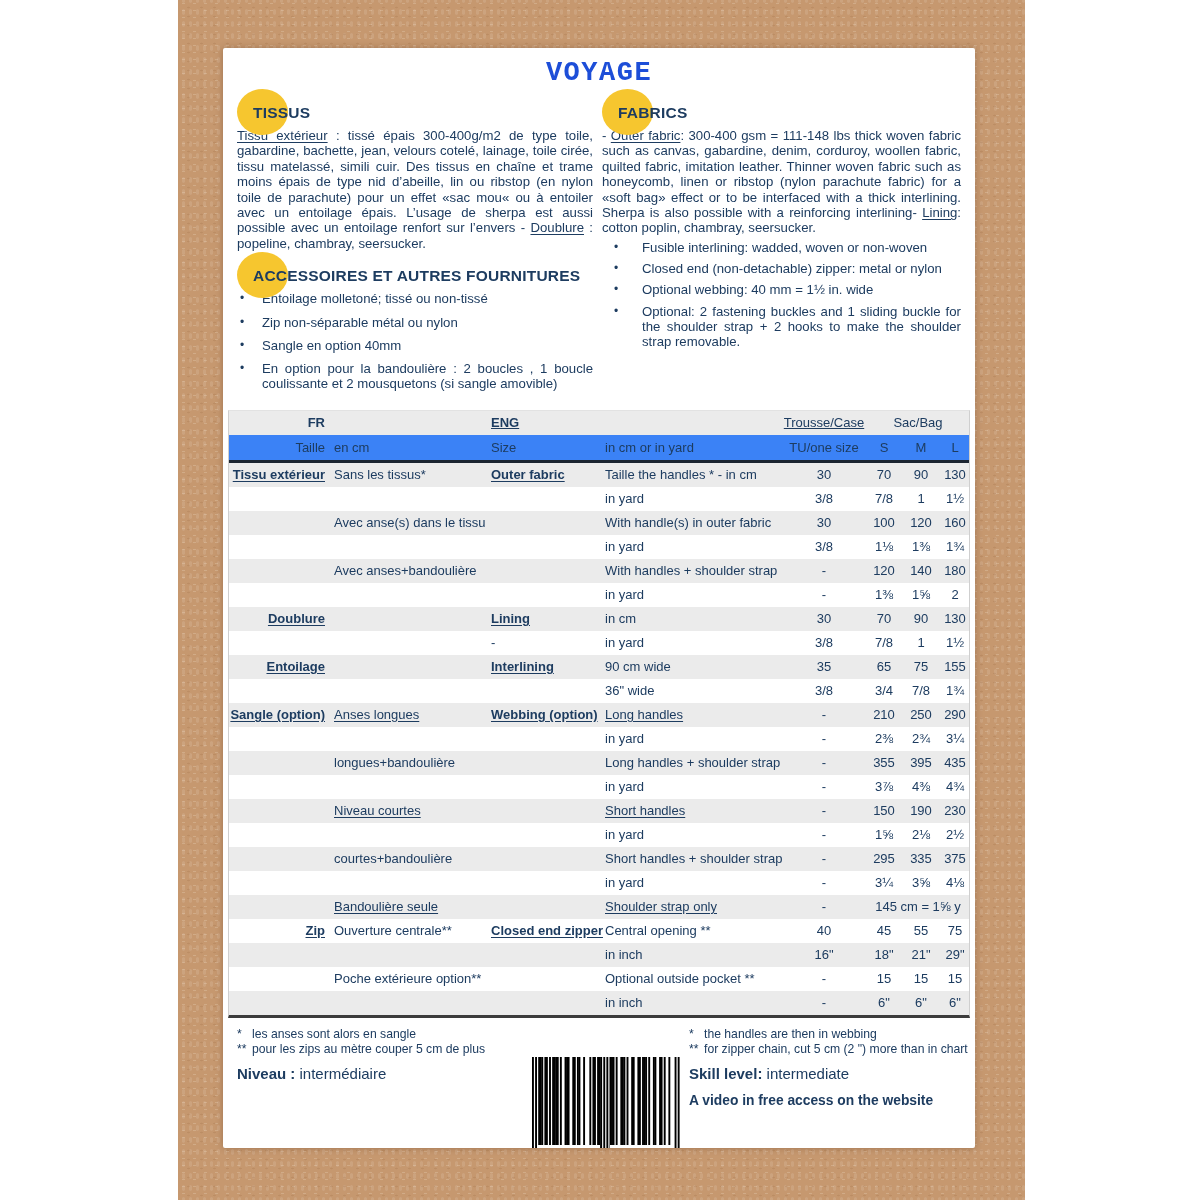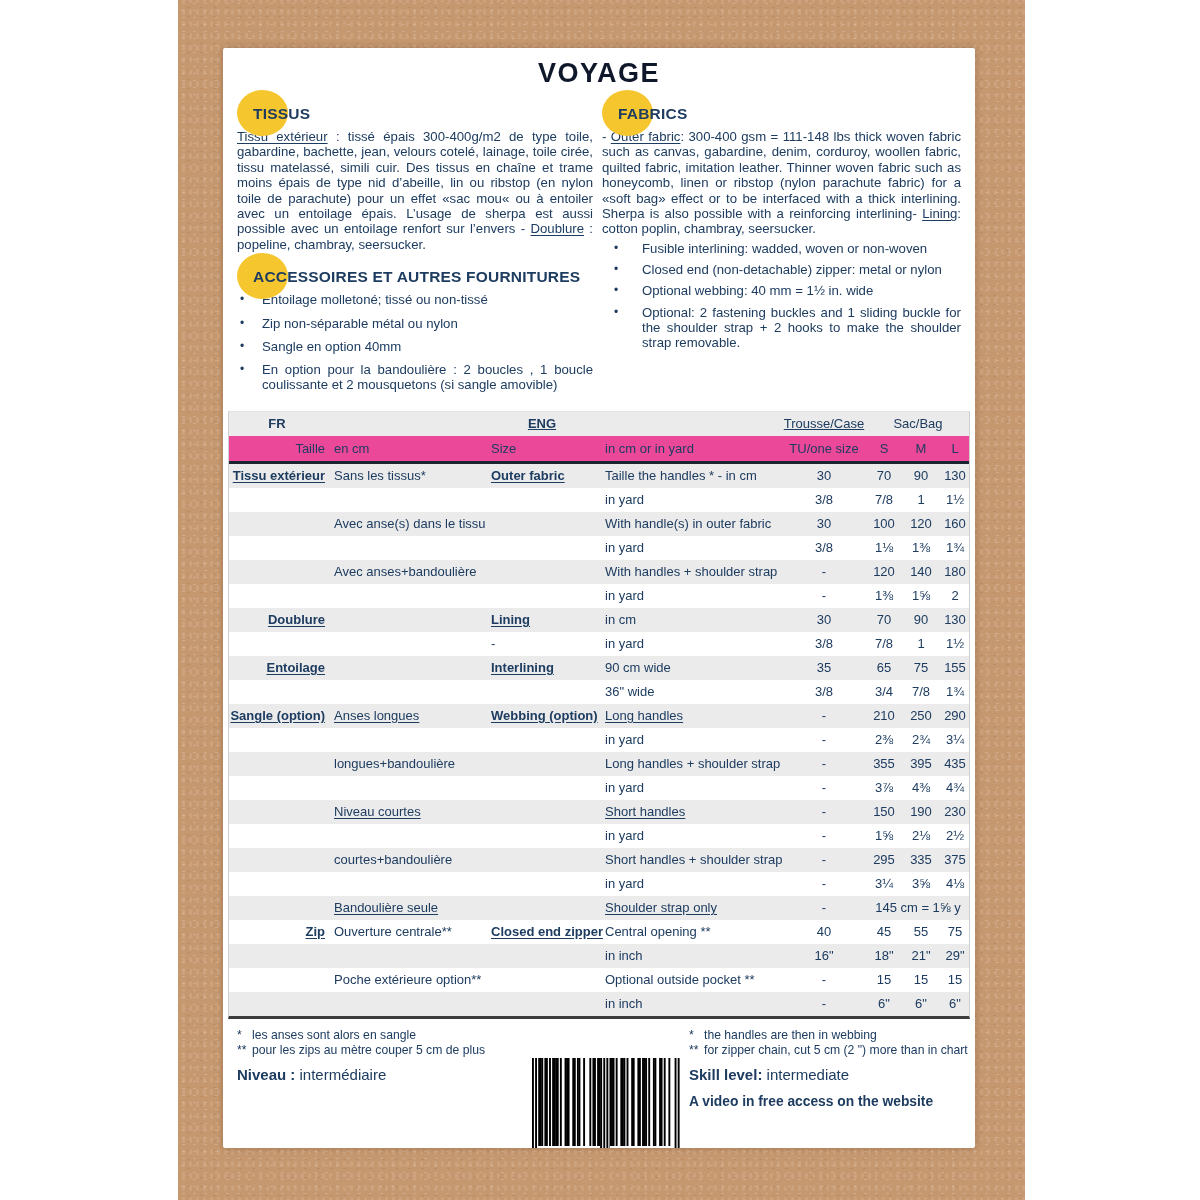--- a/index.html
+++ b/index.html
@@ -17,22 +17,22 @@
       radial-gradient(rgba(255,255,255,.10) 1.4px, transparent 2px);
     background-size:11px 7px,13px 9px,7px 12px;
     background-position:0 0,4px 3px,2px 6px;
   }
   .card{
     position:absolute;left:223px;top:48px;width:752px;height:1100px;
     background:#fff;border-radius:2px;box-shadow:0 0 7px rgba(70,35,10,.3);
     box-sizing:border-box;padding:0 14px;overflow:hidden;
   }
   .title{
-    text-align:center;font-family:Liberation Sans, sans-serif;
-    font-weight:bold;font-size:27px;letter-spacing:1.5px;color:#0f172a;
+    text-align:center;font-family:Liberation Mono, monospace;
+    font-weight:bold;font-size:27px;letter-spacing:1.5px;color:#1d4ed8;
     margin-top:10px;
   }
   .cols{display:flex;gap:9px;margin-top:4px;}
   .col-left{width:356px;}
   .col-right{width:359px;}
   .sec-head{position:relative;font-size:15.5px;font-weight:bold;margin:16px 0 6px;padding-left:16px;}
   .sec-head .txt{position:relative;z-index:1;letter-spacing:.2px;}
   .sec-head .dot{position:absolute;left:0;top:-15px;width:51px;height:46px;background:#f6c62f;border-radius:50%;z-index:0;}
   .para{font-size:13.2px;line-height:15.4px;text-align:justify;}
   .u{text-decoration:underline;text-underline-offset:2px;}
@@ -40,34 +40,34 @@
   .blist{margin-top:4px;}
   .bl-item{display:flex;font-size:13.2px;line-height:15.3px;margin-bottom:6px;text-align:justify;}
   .col-left .bl-item{margin-bottom:8px;}
   .bl-item .dot{flex:0 0 22px;padding-left:3px;font-size:12px;}
   .col-right .bl-item .dot{flex:0 0 28px;padding-left:12px;}
   .bl-item .txt{flex:1;}
   
   .sizetable{margin:10px -9px 0 -9px;border:1px solid #cfcfcf;border-top-color:#e2e2e2;border-bottom:3px solid #3c3c3c;}
   .trow{display:grid;grid-template-columns:100px 152px 112px 190px 82px 38px 36px 32px;height:24px;line-height:24px;font-size:13px;}
   .trow.h1{background:#ebebeb;height:24px;}
-  .trow.h2{background:#ec4899;height:25px;line-height:25px;border-bottom:3px solid #1b2430;}
+  .trow.h2{background:#3b82f6;height:25px;line-height:25px;border-bottom:3px solid #1b2430;}
   .tbody .trow:nth-child(odd){background:#ebebeb;}
   .c{white-space:nowrap;overflow:visible;}
   .c1{text-align:right;padding-right:4px;}
   .c2{padding-left:5px;}
   .c3{padding-left:10px;}
   .c4{padding-left:12px;}
   .c5,.c6,.c7,.c8{text-align:center;}
   .bu{font-weight:bold;text-decoration:underline;text-underline-offset:2px;}
   .ul{text-decoration:underline;text-underline-offset:2px;}
   .cspan{grid-column:6/9;text-align:center;}
   .h1 .c5,.h1 .c3{font-weight:bold;text-decoration:underline;}
   .h1 .c5{font-weight:normal;}
-  .h1 .cfr,.h1 .ceng{font-weight:bold;text-align:center;}
+  .h1 .cfr,.h1 .ceng{font-weight:bold;}
   
   .footer{display:flex;margin-top:9px;}
   .f-left{width:282px;}
   .f-center{width:168px;margin-left:10px;position:relative;}
   .f-right{width:272px;margin-left:auto;}
   .notes{font-size:12.2px;line-height:14.8px;}
   .note-row{display:flex;}
   .note-mark{flex:0 0 15px;}
   .note-text{flex:1;white-space:nowrap;}
   .lvl{font-size:15px;margin-top:9px;}

